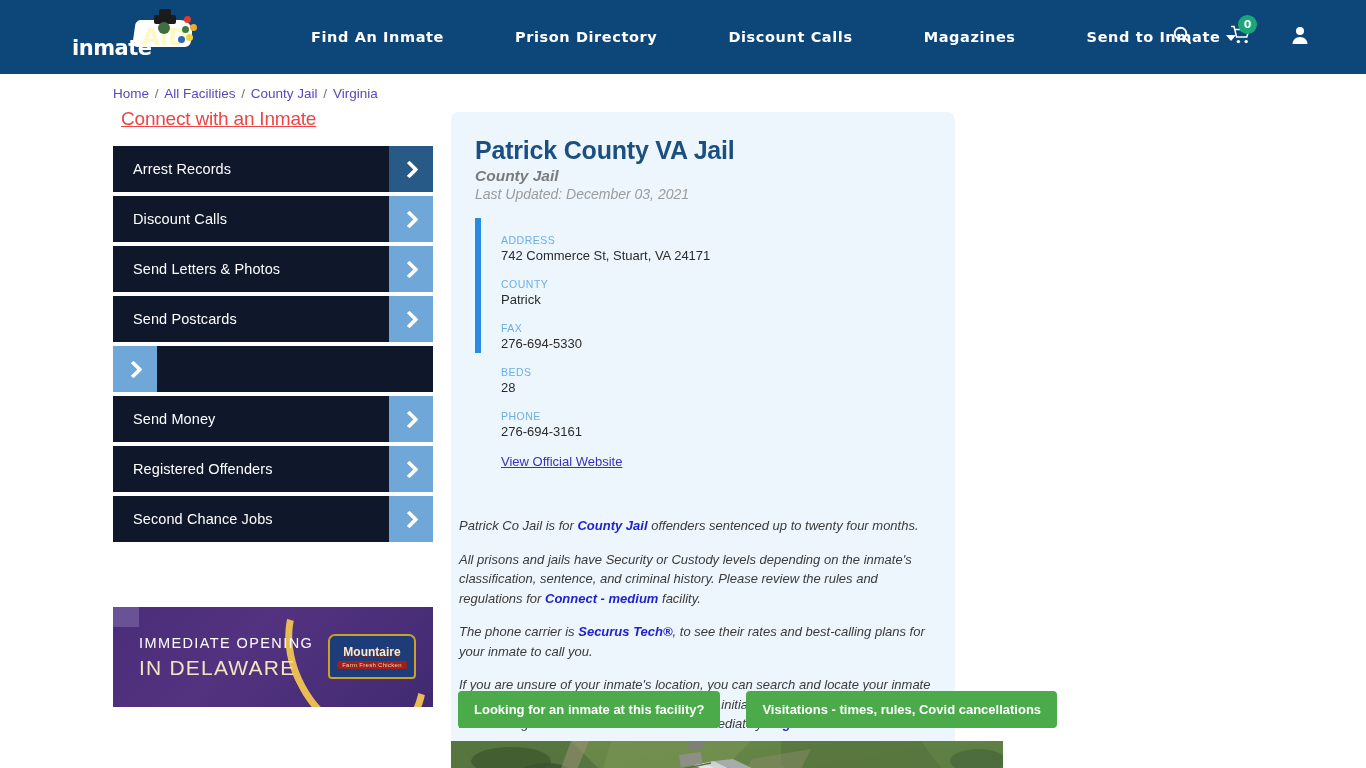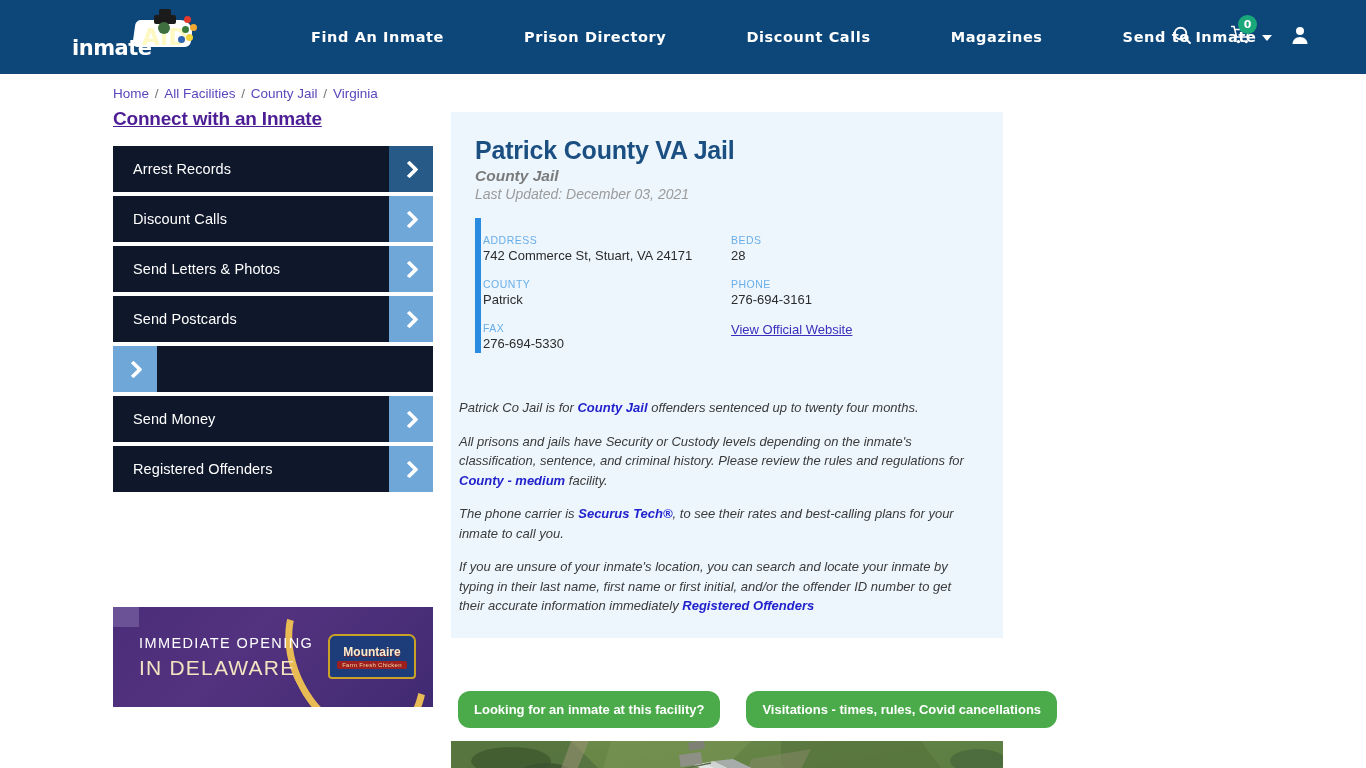--- a/index.html
+++ b/index.html
@@ -84,21 +84,21 @@
   .d1 { background: #e23b2e; left: 112px; top: 2px; }
   .d2 { background: #f0a830; left: 118px; top: 10px; }
   .d3 { background: #3a7d3a; left: 110px; top: 12px; }
   .d4 { background: #f2d43c; left: 114px; top: 20px; }
   .d5 { background: #2f66b5; left: 106px; top: 22px; }
 
   .main-nav {
     display: flex;
     align-items: center;
     margin-left: 82px;
-    gap: 16px;
+    gap: 7px;
   }
   .nav-item {
     color: #ffffff;
     font-size: 14.5px;
     font-weight: bold;
     letter-spacing: 0.6px;
     padding: 0 32px;
     cursor: pointer;
     white-space: nowrap;
     font-family: "DejaVu Sans", sans-serif;
@@ -149,24 +149,24 @@
   .breadcrumb .sep { color: #777; margin: 0 2px; }
 
   
   .sidebar {
     position: absolute;
     left: 113px; top: 34px;
     width: 320px;
   }
   .sidebar-title {
     font-size: 19px;
-    font-weight: bold;
-    color: #4c1d95;
+    font-weight: normal;
+    color: #ef4444;
     text-decoration: underline;
-    margin: 0 0 16px 0;
+    margin: 0 0 16px 8px;
     letter-spacing: -0.2px;
   }
   .side-btn {
     display: flex;
     align-items: stretch;
     height: 46px;
     margin-bottom: 4px;
     background: #0f172a;
     cursor: pointer;
     overflow: hidden;
@@ -246,43 +246,45 @@
     margin-top: 2px;
     background: #9d1f1f; color: #f0d8a0;
     font-size: 6px; padding: 1px 5px; border-radius: 2px;
     letter-spacing: 0.3px; white-space: nowrap;
   }
 
   
   .main-panel {
     position: absolute;
     left: 451px; top: 38px;
-    width: 552px;
+    width: 504px;
     background: #edf6fd;
     padding: 24px 0 0 0;
+    border-radius: 8px;
   }
   .facility-title {
     margin: 0 0 2px 24px;
     font-size: 25px; font-weight: bold;
     color: #1b4f82; letter-spacing: -0.2px;
   }
   .facility-type {
     margin: 0 0 1px 24px;
     font-size: 15.5px; font-weight: bold; font-style: italic;
     color: #7b7b7b;
   }
   .facility-updated {
     margin: 0 0 22px 24px;
     font-size: 14px; font-style: italic; color: #9b9b9b;
   }
   .info-block {
     position: relative;
     margin: 0 24px 0 24px;
-    padding: 10px 0 18px 8px;
-    display: flex;
+    padding: 10px 0 18px 26px;
+    display: flex;
+    flex-direction: column;
   }
   .info-bar {
     position: absolute;
     left: 0; top: -6px;
     width: 6px; height: 135px;
     background: #2a8ce0;
   }
   .info-col { width: 50%; }
   .info-label {
     font-size: 10.5px; color: #6aaee8;
@@ -312,21 +314,21 @@
     width: 552px;
     display: flex;
     gap: 26px;
     padding-left: 7px;
   }
   .cta-btn {
     background: #4bab4b;
     color: #ffffff;
     font-size: 13px; font-weight: bold;
     padding: 11px 16px;
-    border-radius: 12px;
+    border-radius: 4px;
     border: none;
     cursor: pointer;
     white-space: nowrap;
     font-family: "Liberation Sans", sans-serif;
   }
 
   
   .map-img {
     position: absolute;
     left: 451px; top: 667px;
@@ -437,20 +439,26 @@
       <span class="arrow">
           <i class="chev"></i>
         </span>
     </div>
     <div class="side-btn">
       <span class="lbl">Registered Offenders</span>
       <span class="arrow">
           <i class="chev"></i>
         </span>
     </div>
+    <div class="side-btn">
+      <span class="lbl">Second Chance Jobs</span>
+      <span class="arrow">
+          <i class="chev"></i>
+        </span>
+    </div>
   </aside>
 
   <div class="ad-banner">
     <span class="ad-corner"></span>
     <span class="ad-swoosh"></span>
     <div class="ad-line1">IMMEDIATE OPENING</div>
     <div class="ad-line2">IN DELAWARE</div>
     <div class="ad-logo">
       <span class="brand">Mountaire</span>
       <span class="sub">Farm Fresh Chicken</span>
@@ -481,21 +489,21 @@
         <div class="info-value">276-694-3161</div>
         <div class="info-value" style="margin-top:4px">
           <a href="#">View Official Website</a>
         </div>
       </div>
     </div>
 
     <div class="body-copy">
       <p><span>Patrick Co Jail is for </span><a href="#">County Jail</a><span> offenders sentenced up to twenty four months.</span></p>
 
-      <p><span>All prisons and jails have Security or Custody levels depending on the inmate's classification, sentence, and criminal history. Please review the rules and regulations for </span><a href="#">County - medium</a><span> facility.</span></p>
+      <p><span>All prisons and jails have Security or Custody levels depending on the inmate's classification, sentence, and criminal history. Please review the rules and regulations for </span><a href="#">Connect - medium</a><span> facility.</span></p>
 
       <p><span>The phone carrier is </span><a href="#">Securus Tech®</a><span>, to see their rates and best-calling plans for your inmate to call you.</span></p>
 
       <p><span>If you are unsure of your inmate's location, you can search and locate your inmate by typing in their last name, first name or first initial, and/or the offender ID number to get their accurate information immediately </span><a href="#">Registered Offenders</a></p>
     </div>
   </section>
 
   <div class="cta-row">
     <button class="cta-btn">Looking for an inmate at this facility?</button>
     <button class="cta-btn">Visitations - times, rules, Covid cancellations</button>

